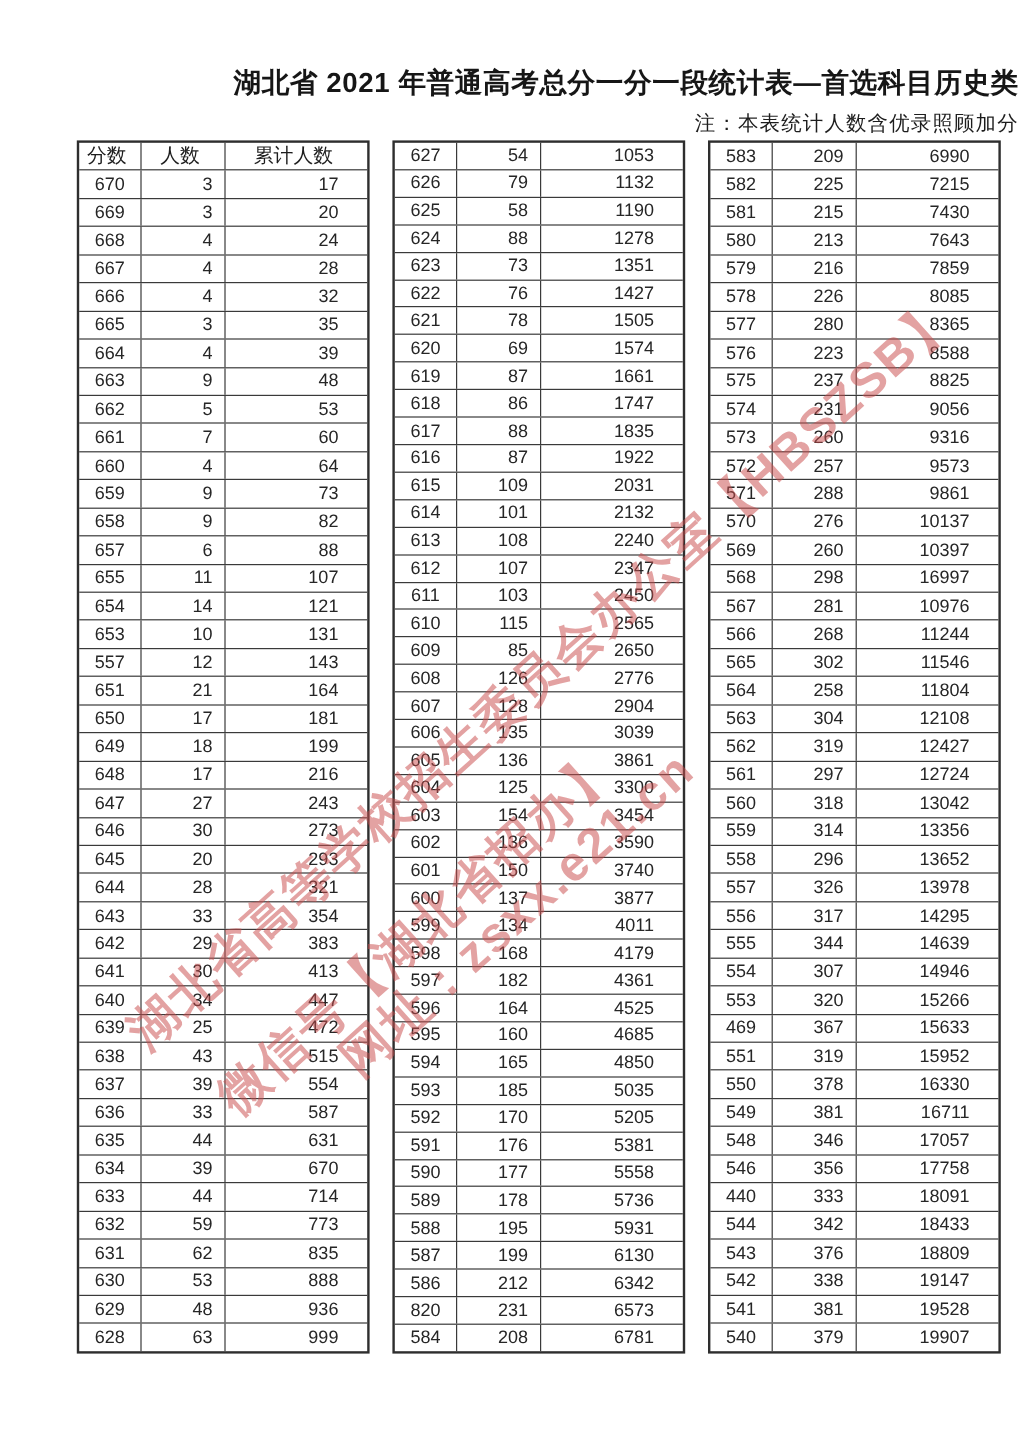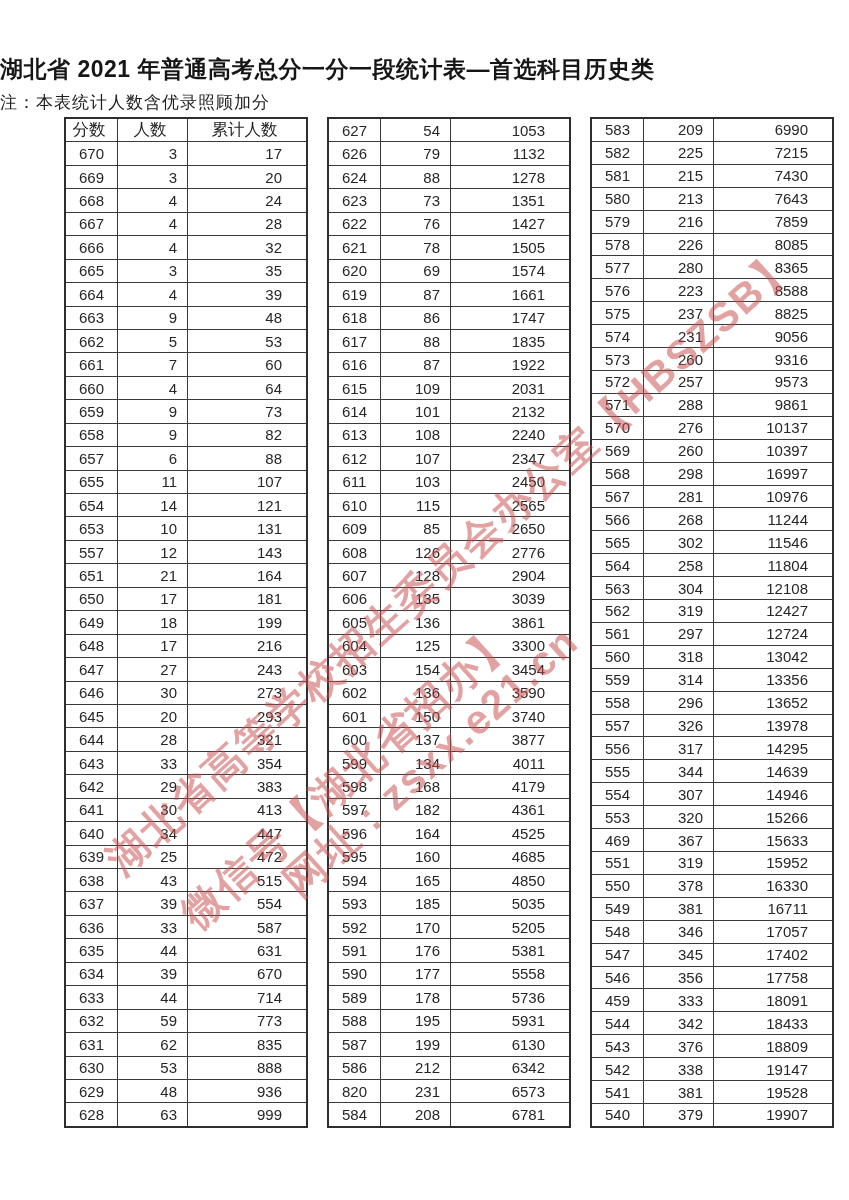--- a/index.html
+++ b/index.html
@@ -9,30 +9,30 @@
     position:relative;
     overflow:hidden;
     font-family:"Liberation Sans", sans-serif;
     color:#262626;
   }
   * { box-sizing:border-box; }
 
   .title {
     position:absolute; top:54px; left:0; right:0;
     margin:0;
-    text-align:left;
+    text-align:right;
     font-family:"Liberation Sans", sans-serif;
     font-weight:bold;
     font-size:23px;
     color:#161616;
     letter-spacing:0.5px;
   }
   .note {
     position:absolute; top:91px; left:0; right:0;
-    text-align:left;
+    text-align:right;
     font-family:"Liberation Serif", serif;
     font-size:17px;
     color:#1d1d1d;
     letter-spacing:1px;
   }
 
   .tables {
     position:absolute; top:117px; left:64px;
     display:flex; gap:19px;
     z-index:1;
@@ -313,20 +313,25 @@
           <div class="cell c0">627</div>
           <div class="cell c1">54</div>
           <div class="cell c2">1053</div>
         </div>
         <div class="trow">
           <div class="cell c0">626</div>
           <div class="cell c1">79</div>
           <div class="cell c2">1132</div>
         </div>
         <div class="trow">
+          <div class="cell c0">625</div>
+          <div class="cell c1">58</div>
+          <div class="cell c2">1190</div>
+        </div>
+        <div class="trow">
           <div class="cell c0">624</div>
           <div class="cell c1">88</div>
           <div class="cell c2">1278</div>
         </div>
         <div class="trow">
           <div class="cell c0">623</div>
           <div class="cell c1">73</div>
           <div class="cell c2">1351</div>
         </div>
         <div class="trow">
@@ -701,31 +706,26 @@
           <div class="cell c0">549</div>
           <div class="cell c1">381</div>
           <div class="cell c2">16711</div>
         </div>
         <div class="trow">
           <div class="cell c0">548</div>
           <div class="cell c1">346</div>
           <div class="cell c2">17057</div>
         </div>
         <div class="trow">
-          <div class="cell c0">547</div>
-          <div class="cell c1">345</div>
-          <div class="cell c2">17402</div>
-        </div>
-        <div class="trow">
           <div class="cell c0">546</div>
           <div class="cell c1">356</div>
           <div class="cell c2">17758</div>
         </div>
         <div class="trow">
-          <div class="cell c0">459</div>
+          <div class="cell c0">440</div>
           <div class="cell c1">333</div>
           <div class="cell c2">18091</div>
         </div>
         <div class="trow">
           <div class="cell c0">544</div>
           <div class="cell c1">342</div>
           <div class="cell c2">18433</div>
         </div>
         <div class="trow">
           <div class="cell c0">543</div>

